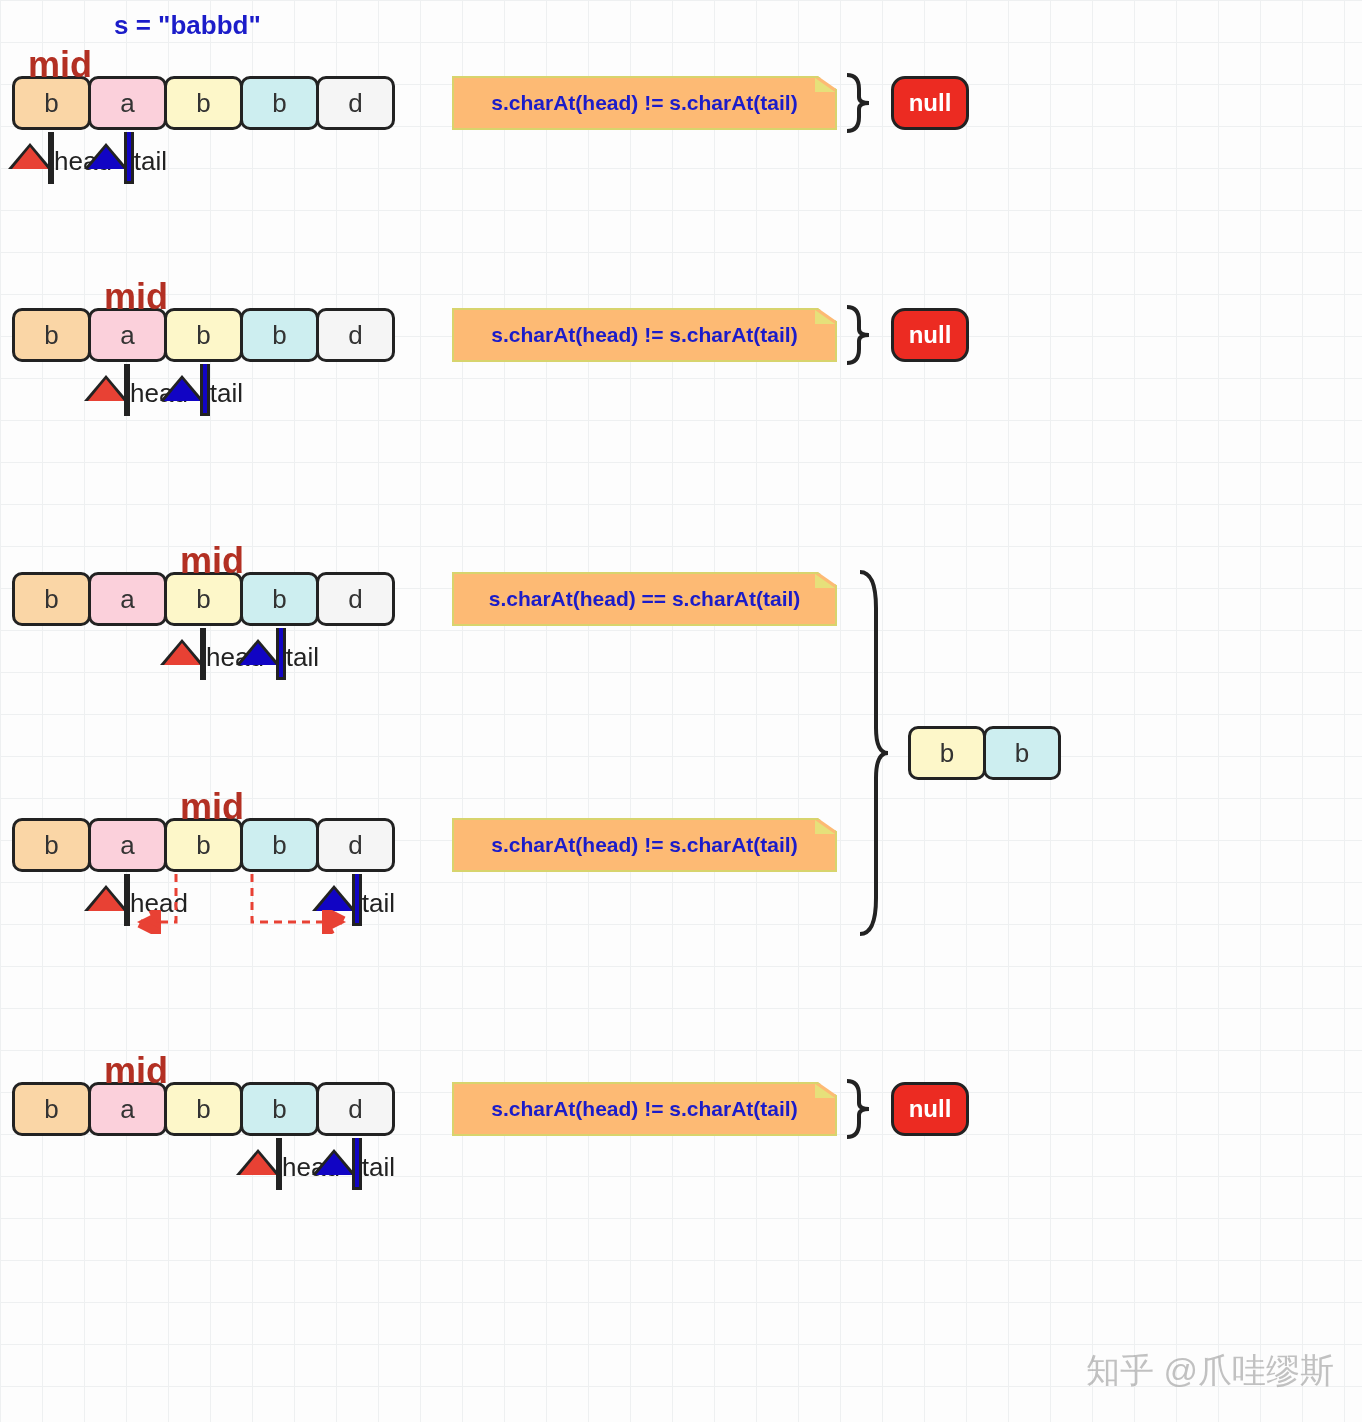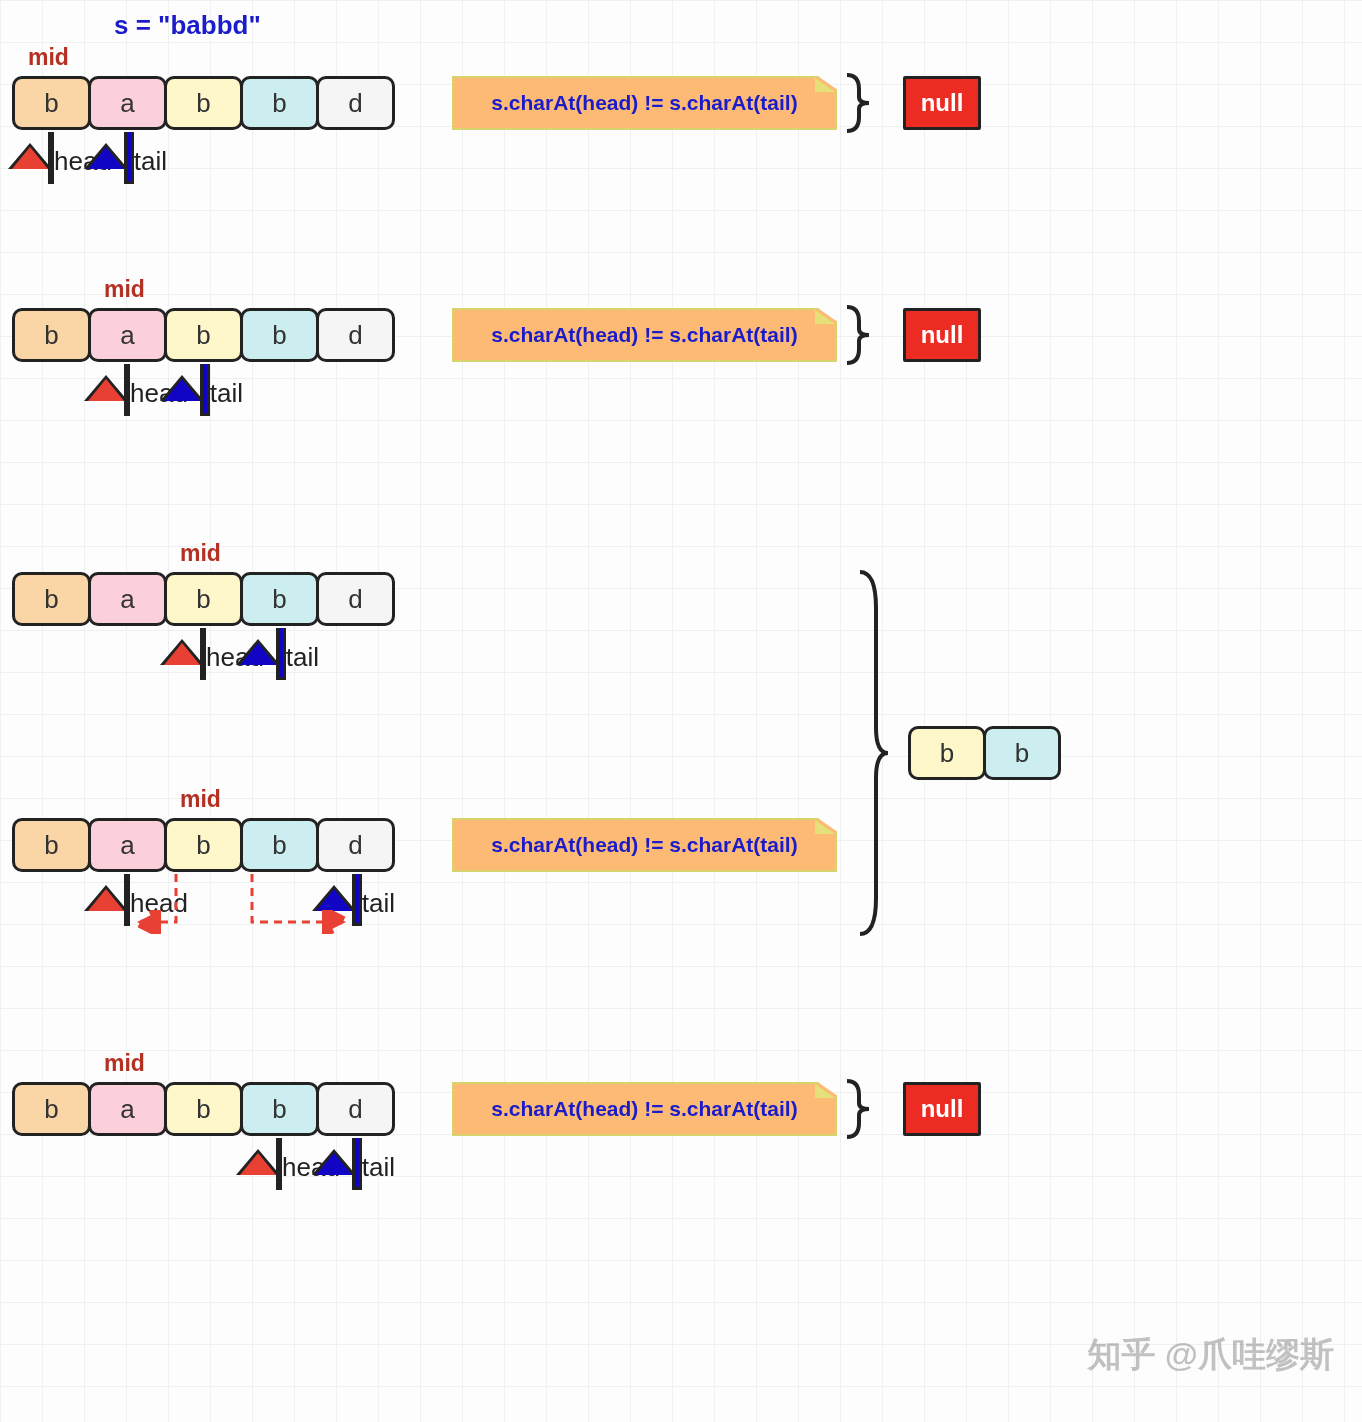--- a/index.html
+++ b/index.html
@@ -46,21 +46,21 @@
   .c-pink   { background: #fbd0db; }
   .c-yellow { background: #fdf7c9; }
   .c-cyan   { background: #cdeef0; }
   .c-gray   { background: #f5f5f5; }
   .c-red    { background: #ec2b22; color: #fff; font-weight: bold; }
 
   .mid-label {
     position: absolute;
     top: -32px;
     color: #b33023;
-    font-size: 23px;
+    font-size: 36px;
     font-weight: bold;
   }
   .arrow-group {
     position: absolute;
     top: 56px;
     width: 79px;
     display: flex;
     align-items: center;
   }
   .arrow-group .shaft {
@@ -115,25 +115,25 @@
     clip-path: polygon(0 0, 100% 100%, 0 100%);
   }
 
   .brace-sm {
     width: 30px;
     height: 64px;
     margin-left: 6px;
     margin-top: -5px;
   }
   .result-box {
-    margin-left: 30px;
+    margin-left: 18px;
     width: 78px;
     height: 54px;
     border: 3px solid #222;
-    border-radius: 2px;
+    border-radius: 14px;
     display: flex;
     align-items: center;
     justify-content: center;
     font-size: 24px;
   }
   .result-bb { display: flex; margin-left: 18px; }
   .result-bb .cell { width: 78px; height: 54px; }
 
   .big-brace-wrap {
     position: absolute;
@@ -150,24 +150,24 @@
     stroke: #e84134;
     stroke-width: 3;
     stroke-dasharray: 8 6;
     fill: none;
   }
   .dash-arrowhead { fill: #e84134; }
 
   .watermark {
     position: absolute;
     right: 28px;
-    bottom: 44px;
+    bottom: 28px;
     font-size: 34px;
     color: rgba(120,120,120,0.45);
-    font-weight: 700;
+    font-weight: 400;
     margin-top: 40px;
   }
 </style>
 </head>
 <body>
 
 <div class="title">s = "babbd"</div>
 
 <div id="rows-container">
     <div class="row" style="top: 76px;">
@@ -232,20 +232,21 @@
       <div class="tip"></div>
           <div class="shaft"></div>
       <div class="arrow-label">head</div>
         </div>
         <div class="arrow-group arrow-tail" style="left:228px">
       <div class="tip"></div>
           <div class="shaft"></div>
       <div class="arrow-label">tail</div>
         </div>
       </div>
+      <div class="note">s.charAt(head) == s.charAt(tail)</div>
     </div>
     <div class="row" style="top: 818px;">
       <div class="cells">
         <div class="cell c-orange">b</div>
         <div class="cell c-pink">a</div>
         <div class="cell c-yellow">b</div>
         <div class="cell c-cyan">b</div>
         <div class="cell c-gray">d</div>
         <div class="mid-label" style="left:168px">mid</div>
         <div class="arrow-group arrow-head" style="left:76px">

